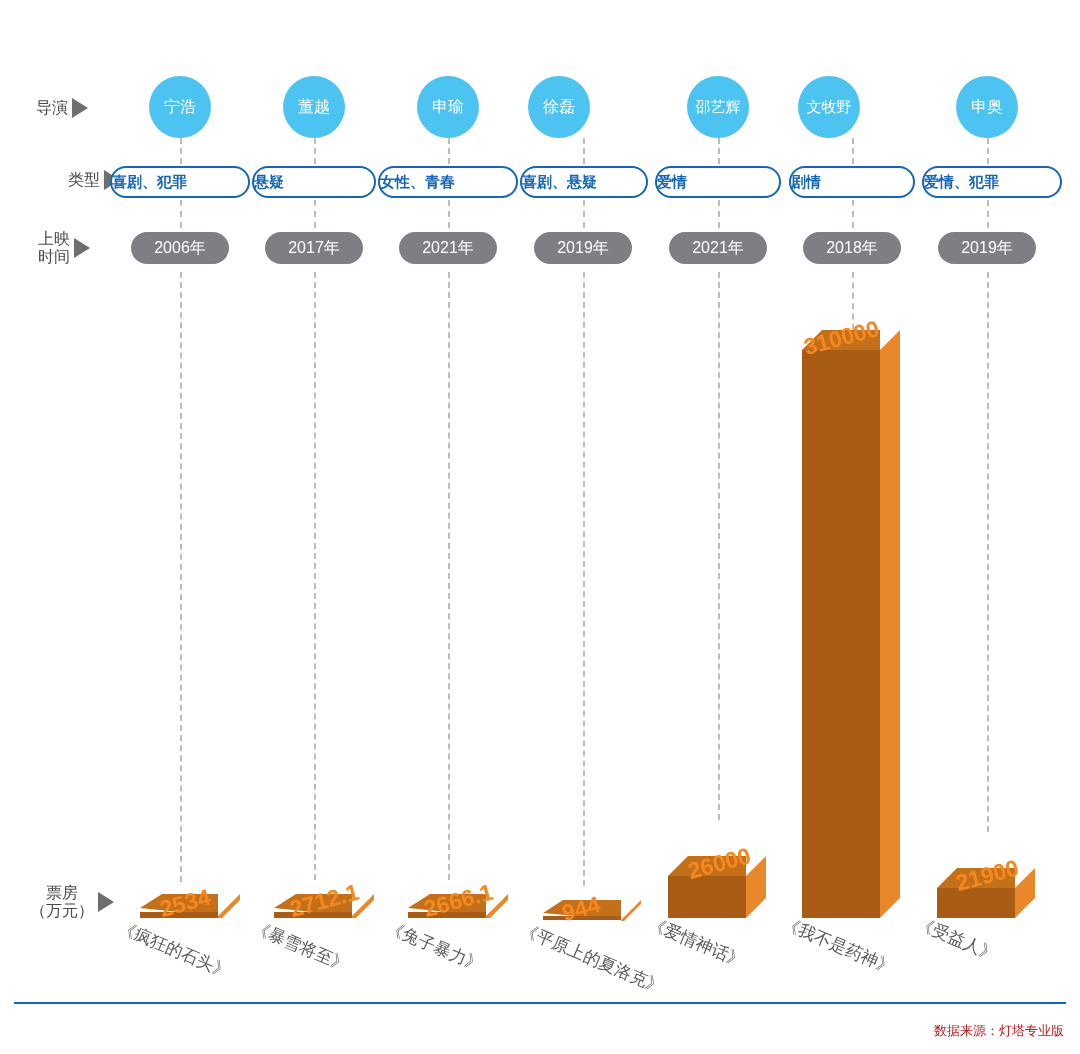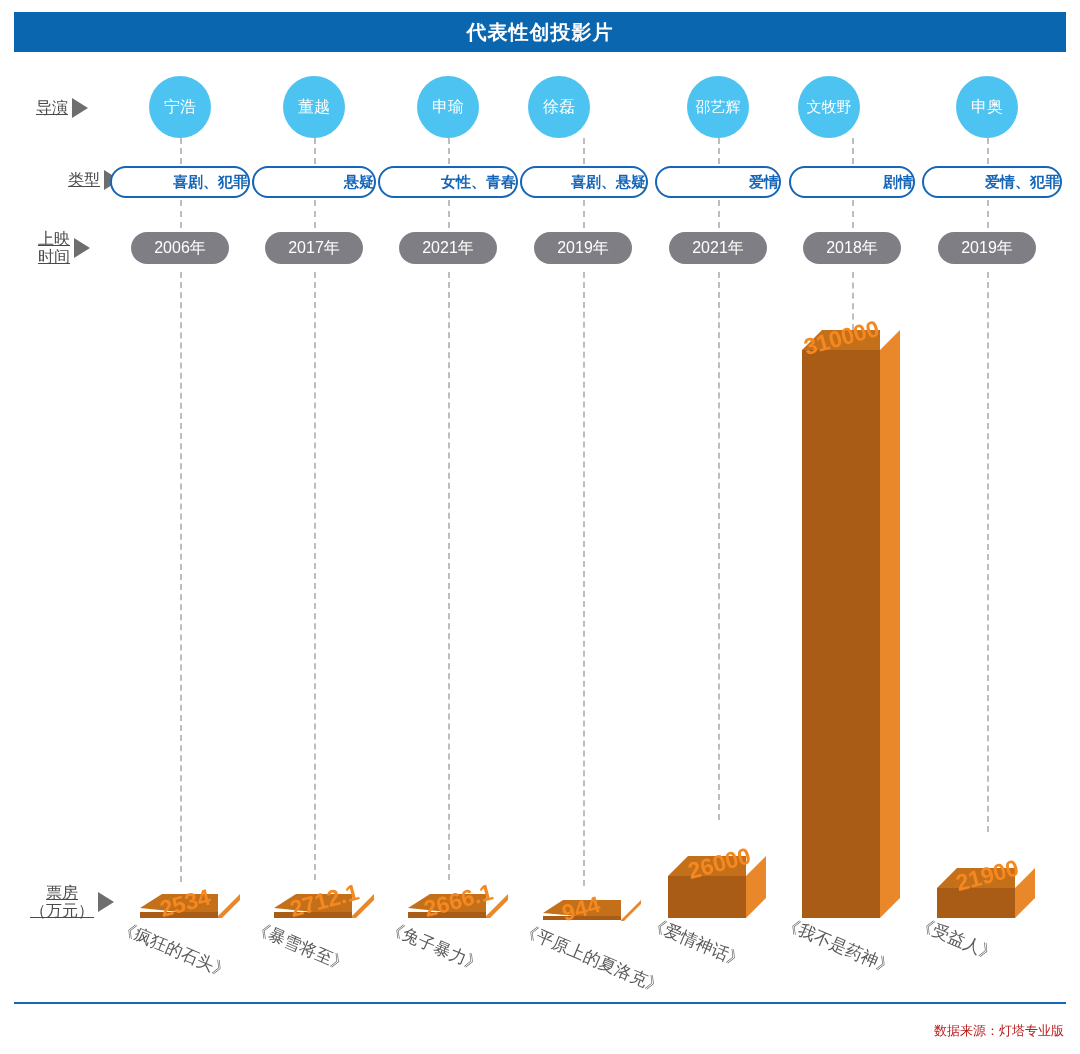--- a/index.html
+++ b/index.html
@@ -21,21 +21,21 @@
   .titlebar .t{
     color:#ffffff;font-size:20px;font-weight:bold;letter-spacing:1px;
   }
 
   
   .rowlabel{
     position:absolute;
     display:flex;align-items:center;gap:4px;
     color:#4A4A4A;font-size:16px;line-height:1.15;
   }
-  .rowlabel .txt{white-space:pre-line;text-align:center;text-decoration:underline;}
+  .rowlabel .txt{white-space:pre-line;text-align:center;}
   .tri{
     width:0;height:0;
     border-top:10px solid transparent;
     border-bottom:10px solid transparent;
     border-left:16px solid #6E6E6E;
   }
 
   
   .dash{
     position:absolute;width:0;
@@ -49,21 +49,21 @@
     background:#4CC3F0;
     display:flex;align-items:center;justify-content:center;
     color:#ffffff;font-size:16px;white-space:nowrap;
   }
   .bubble.w3{font-size:15px;}
 
   
   .pill{
     position:absolute;height:32px;
     border:2px solid #1565B8;border-radius:18px;background:#ffffff;
-    display:flex;align-items:center;justify-content:flex-end;
+    display:flex;align-items:center;justify-content:flex-start;
     color:#1565B8;font-size:15px;font-weight:bold;white-space:nowrap;
     box-sizing:border-box;
   }
 
   
   .year{
     position:absolute;height:32px;
     border-radius:16px;background:#7E7E84;
     display:flex;align-items:center;justify-content:center;
     color:#ffffff;font-size:16px;white-space:nowrap;
@@ -112,23 +112,20 @@
   .source{
     position:absolute;right:16px;top:1022px;
     color:#b91c1c;font-size:13px;
   }
 </style>
 </head>
 <body>
 
 <div class="root">
 
-  <div class="titlebar">
-    <span class="t">代表性创投影片</span>
-  </div>
 
   <div class="rowlabel" style="left:36px;top:98px;">
     <span class="txt">导演</span>
     <span class="tri"></span>
   </div>
   <div class="rowlabel" style="left:40px;top:170px;margin-left:28px;">
     <span class="txt">类型</span>
     <span class="tri"></span>
   </div>
   <div class="rowlabel" style="left:38px;top:230px;">

